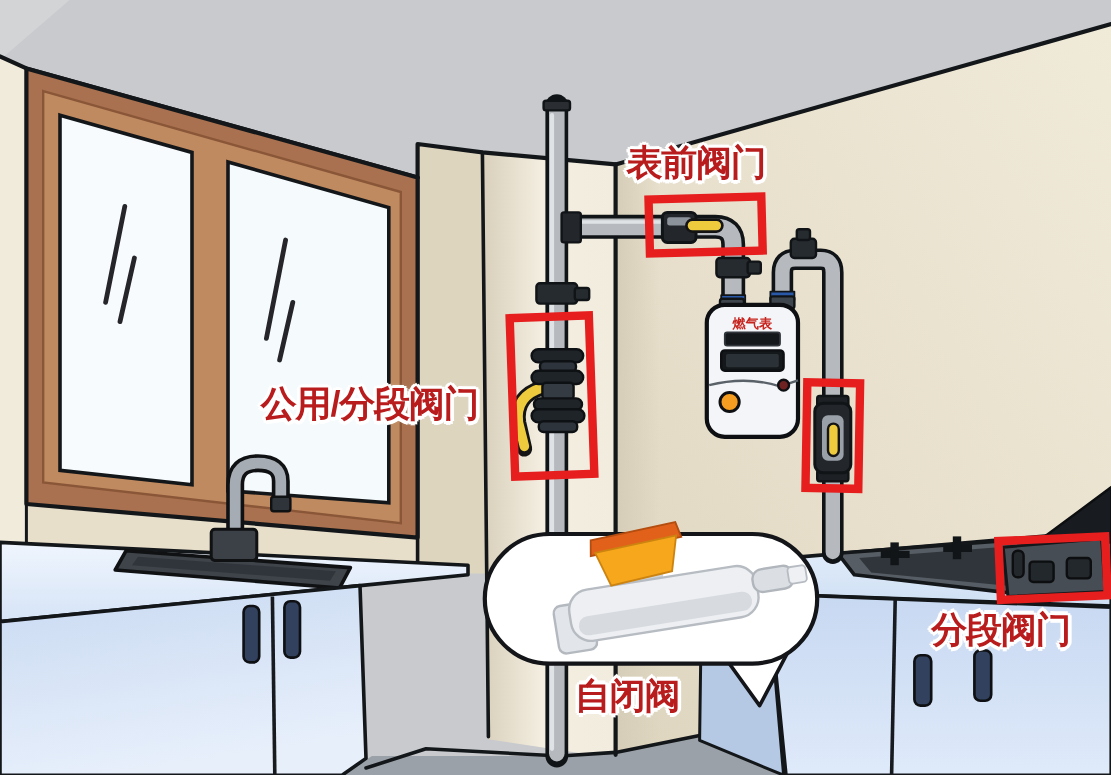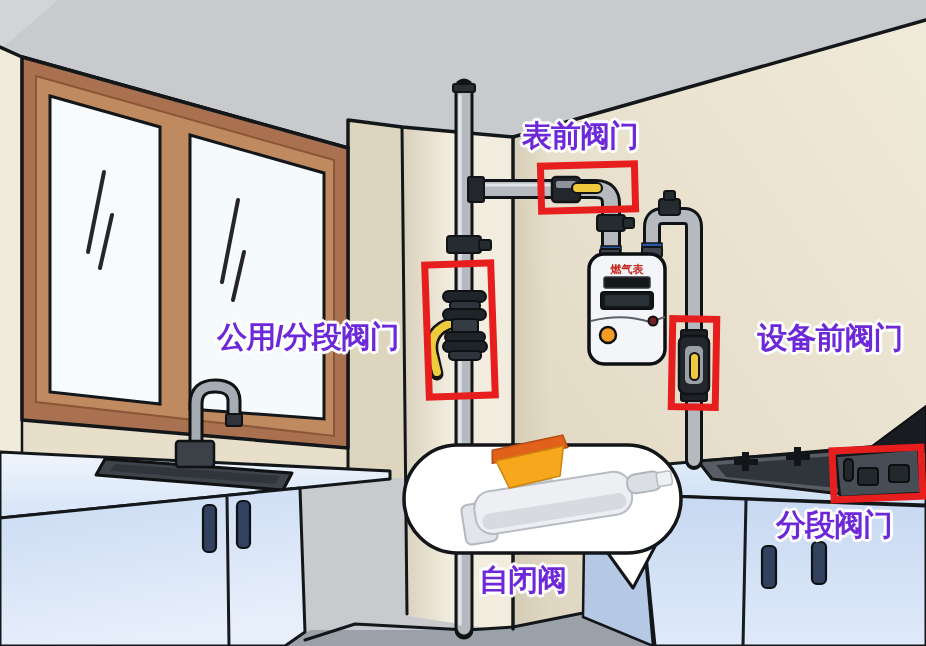--- a/index.html
+++ b/index.html
@@ -7,21 +7,21 @@
     position:relative;width:926px;height:646px;overflow:hidden;
     background:#c8cacd;
     font-family:"Liberation Sans","DejaVu Sans",sans-serif;
   }
   .stage svg{position:absolute;left:0;top:0;}
   .lbl{
     position:absolute;
     font-weight:700;
     font-size:30px;
     letter-spacing:-1px;
-    color:#6d28d9;
+    color:#b91c1c;
     text-align:center;
     white-space:nowrap;
     text-shadow:
       -2px -2px 0 #fff, 2px -2px 0 #fff, -2px 2px 0 #fff, 2px 2px 0 #fff,
       -3px 0 0 #fff, 3px 0 0 #fff, 0 -3px 0 #fff, 0 3px 0 #fff,
       0 0 4px #fff;
   }
   .meter-brand{font-weight:700;}
 </style>
 </head>
@@ -215,16 +215,15 @@
       <rect x="628" y="487" width="34" height="19" rx="8" fill="#dbdfe4" stroke="#b1b6bd" stroke-width="2"></rect>
       <rect x="658" y="489" width="15" height="14" rx="3" fill="#eef0f3" stroke="#b7bcc3" stroke-width="1.5"></rect>
       <polygon points="500,441 572,437 575,450 498,454" fill="#e2611a" stroke="#b44d10" stroke-width="1.5"></polygon>
       <polygon points="502,452 571,448 563,477 511,481" fill="#f6a71c" stroke="#cc8310" stroke-width="1.5"></polygon>
     </g>
   </g>
 </svg>
 
 <div class="lbl" style="left:515px;top:116px;width:130px;">表前阀门</div>
 <div class="lbl" style="left:193px;top:317px;width:230px;">公用/分段阀门</div>
-<div class="lbl" style="left:740px;top:318px;width:180px;">设备前阀门</div>
 <div class="lbl" style="left:743px;top:505px;width:182px;">分段阀门</div>
 <div class="lbl" style="left:470px;top:560px;width:105px;">自闭阀</div>
 </div>
 
 </body></html>

